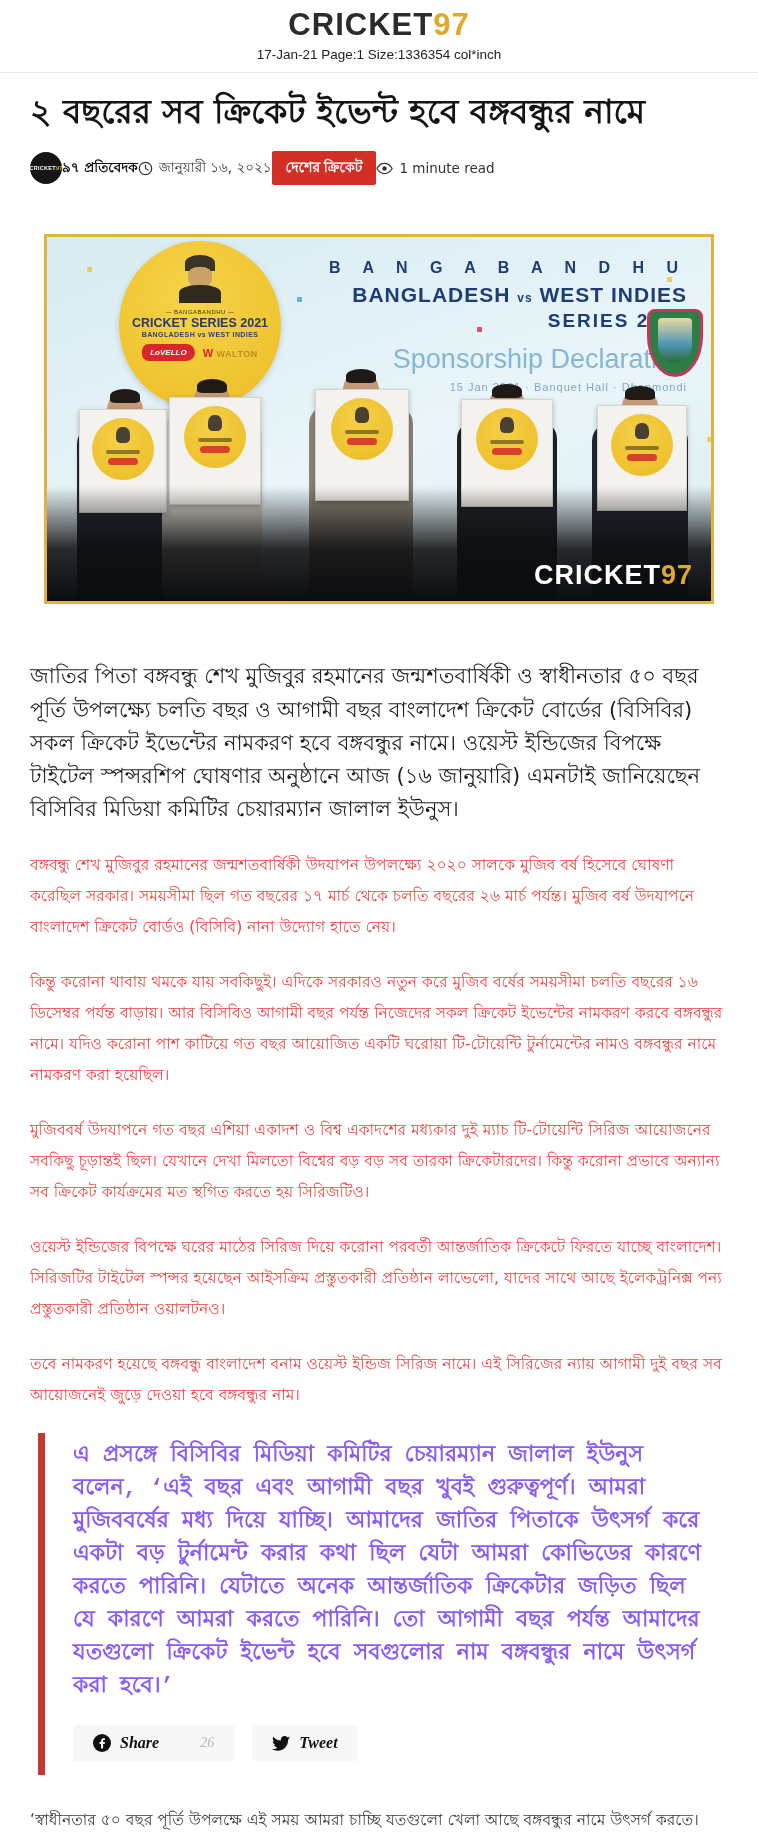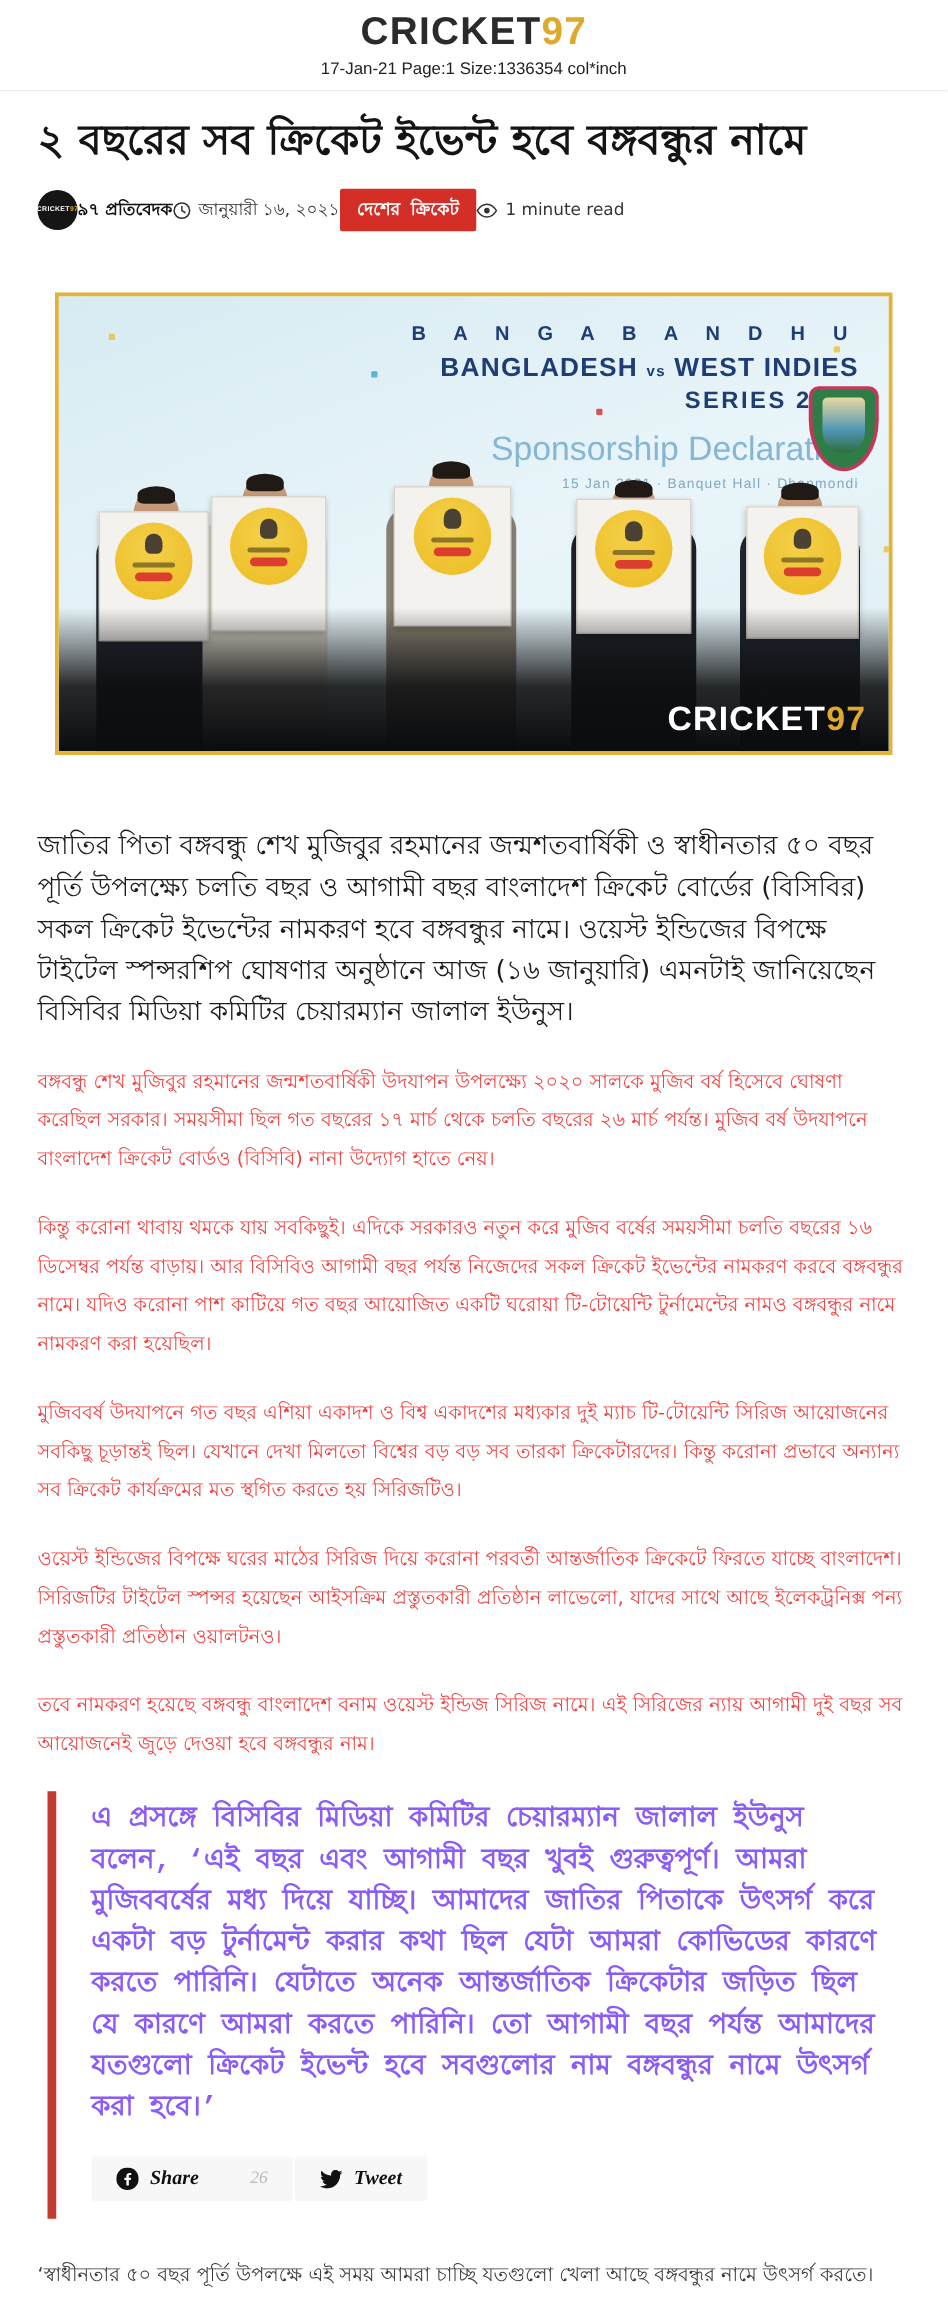--- a/index.html
+++ b/index.html
@@ -28,21 +28,21 @@
   .avatar { width:32px; height:32px; border-radius:50%; background:#151515; flex:0 0 32px;
             display:flex; align-items:center; justify-content:center;
             color:#fff; font-size:5.5px; font-weight:bold; letter-spacing:.3px;
             font-family:"Liberation Sans",sans-serif; }
   .avatar span b { color:#dfa92e; }
   .author { font-weight:bold; color:#111; }
   .meta-item { display:flex; align-items:center; gap:6px; color:#333; }
   .meta-item svg { display:block; }
   .cat-badge { background:#d32f27; color:#fff; font-weight:bold; font-size:14px;
                padding:5px 14px; border-radius:2px;
-               font-family:Liberation Mono, monospace; }
+               font-family:Liberation Serif, serif; }
 
   
   .photo { position:relative; width:670px; height:370px; margin:50px auto 0;
            border:3px solid #e2b23a; background:linear-gradient(160deg,#d7ebf2 0%,#e9f5f9 55%,#dcedf3 100%);
            overflow:hidden; font-family:"Liberation Sans","DejaVu Sans",sans-serif; }
   .confetti i { position:absolute; width:5px; height:5px; border-radius:1px; opacity:.8; }
 
   .emblem { position:absolute; left:72px; top:4px; width:162px; height:168px; border-radius:50%;
             background:radial-gradient(circle at 45% 35%, #f6d44a 0%, #efc32f 70%, #e6b626 100%);
             text-align:center; box-shadow:0 2px 6px rgba(0,0,0,.15); }
@@ -97,21 +97,21 @@
 
   
   .lead { margin:56px 30px 0; font-size:21px; line-height:1.58; color:#1c1c1c;
           font-family:"DejaVu Sans","Liberation Sans",sans-serif; font-weight:500; }
   .para { margin:24px 30px 0; font-size:15.5px; line-height:2.0; color:#ef4444;
           font-family:"DejaVu Sans","Liberation Sans",sans-serif; }
 
   .quote-block { margin:22px 30px 0 38px; border-left:7px solid #c33a31; padding:6px 10px 14px 28px; }
   .quote-text { font-size:22px; line-height:1.5; color:#8b5cf6; font-weight:600;
                 font-family:Liberation Mono, monospace; }
-  .share-row { display:flex; gap:2px; margin-top:22px;
+  .share-row { display:flex; gap:18px; margin-top:22px;
                font-family:"Liberation Serif","DejaVu Serif",serif; }
   .share-btn { display:flex; align-items:center; gap:9px; background:#f7f7f7; border:none;
                padding:9px 20px; border-radius:3px; cursor:pointer;
                font-size:16px; font-style:italic; font-weight:bold; color:#111;
                font-family:"Liberation Serif","DejaVu Serif",serif; }
   .share-count { color:#b9b9b9; font-weight:normal; font-size:14px;margin-left:32px; }
 
   .closing { margin:30px 30px 0; font-size:15.5px; line-height:2.0; color:#3a3a3a;
              font-family:"DejaVu Sans","Liberation Sans",sans-serif; padding-bottom:30px; }
 </style>
@@ -154,20 +154,34 @@
       <i style="left:40px;top:30px;background:#e9c23a"></i>
         <i style="left:250px;top:60px;background:#3ba4c9"></i>
       <i style="left:620px;top:40px;background:#e9c23a"></i>
         <i style="left:590px;top:150px;background:#d8262c;"></i>
       <i style="left:660px;top:200px;background:#e9c23a"></i>
         <i style="left:300px;top:150px;background:#7ec9e0"></i>
       <i style="left:120px;top:200px;background:#e9c23a"></i>
         <i style="left:430px;top:90px;background:#d8262c"></i>
     </div>
 
+    <div class="emblem">
+      <div class="portrait">
+          <div class="hair"></div>
+          <div class="face"></div>
+          <div class="coat"></div>
+        </div>
+      <div class="t1">— BANGABANDHU —</div>
+      <div class="t2">CRICKET SERIES 2021</div>
+      <div class="t3">BANGLADESH vs WEST INDIES</div>
+      <div class="sponsors">
+        <span class="lovello">LoVELLO</span>
+        <span class="walton"><span class="w">W</span> <span>WALTON</span></span>
+      </div>
+    </div>
 
     <div class="backdrop-text">
       <div class="bd1">B A N G A B A N D H U</div>
       <div class="bd2"><span>BANGLADESH</span> <span class="vs">vs</span> <span>WEST INDIES</span></div>
       <div class="bd3">SERIES 2021</div>
       <div class="bd4">Sponsorship Declaration</div>
       <div class="bd5">15 Jan 2021  ·  Banquet Hall  ·  Dhanmondi</div>
     </div>
 
     <div class="shield"></div>

